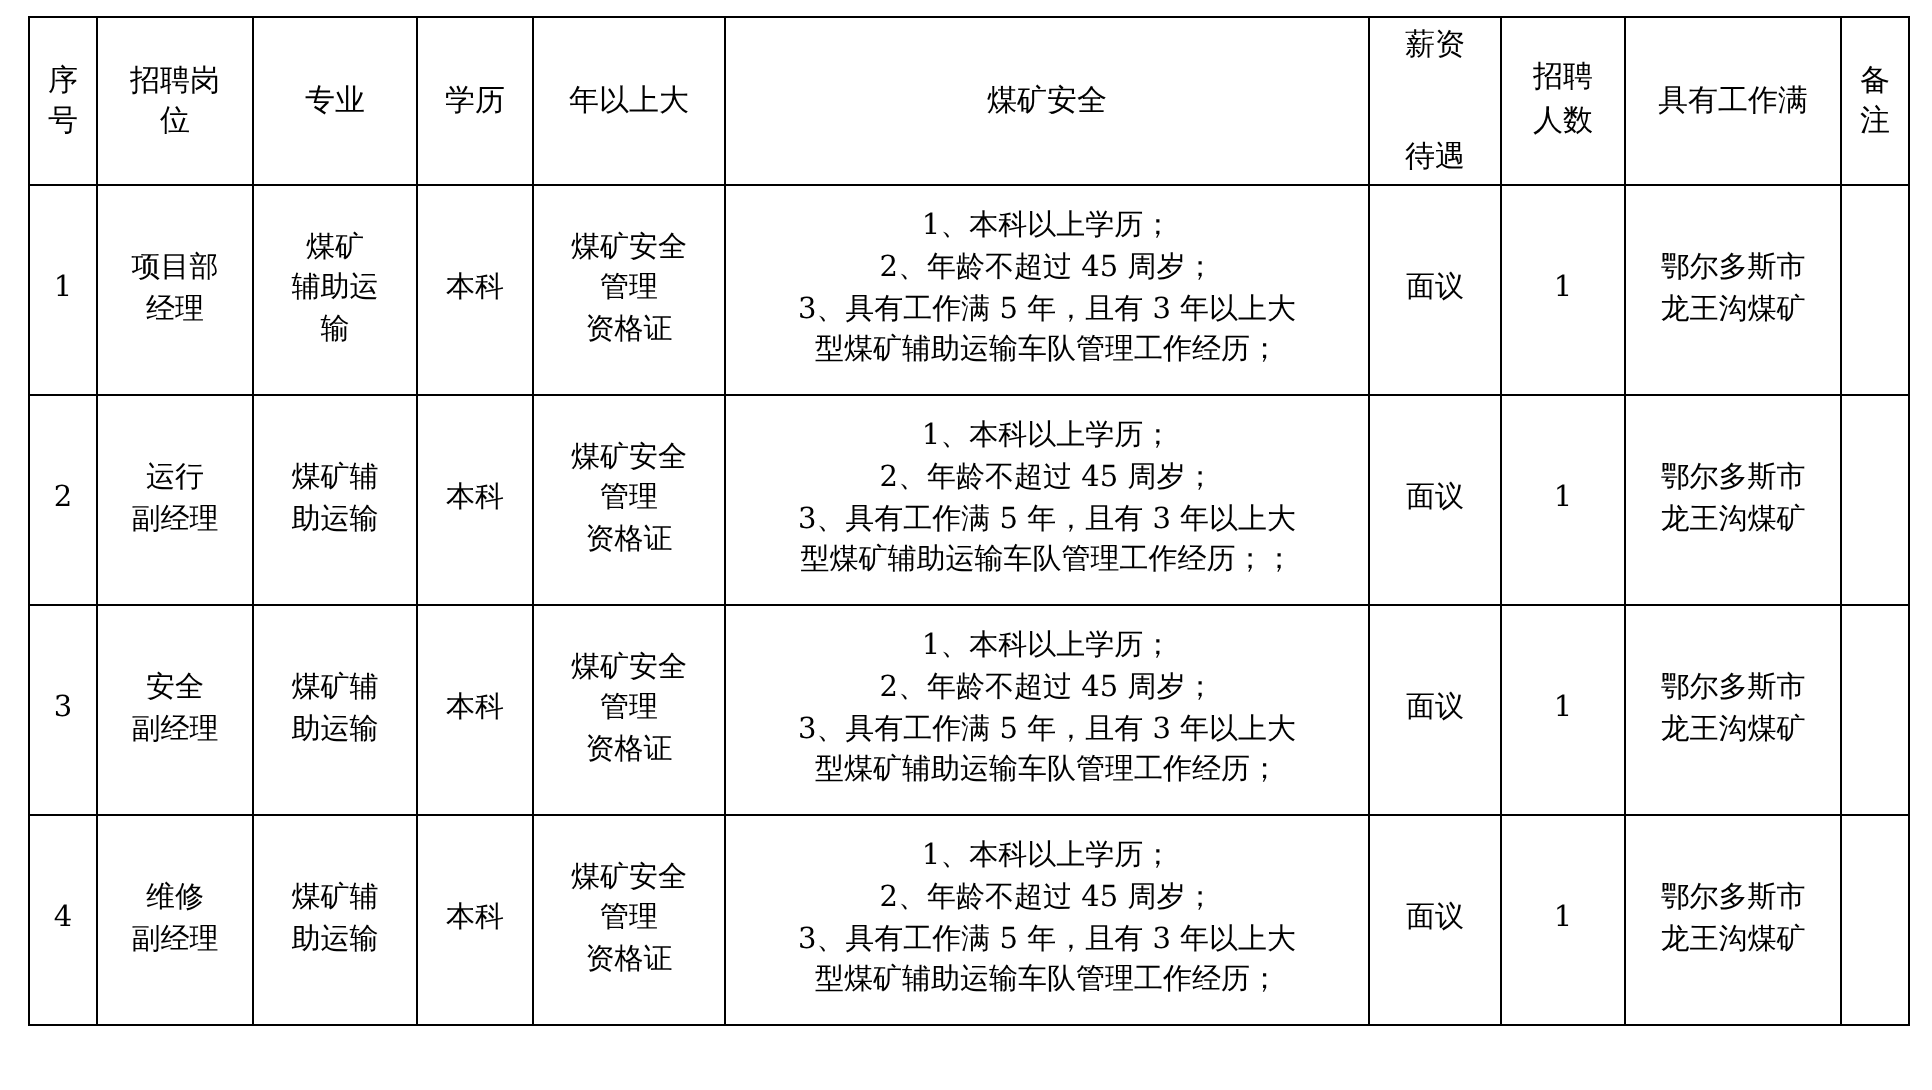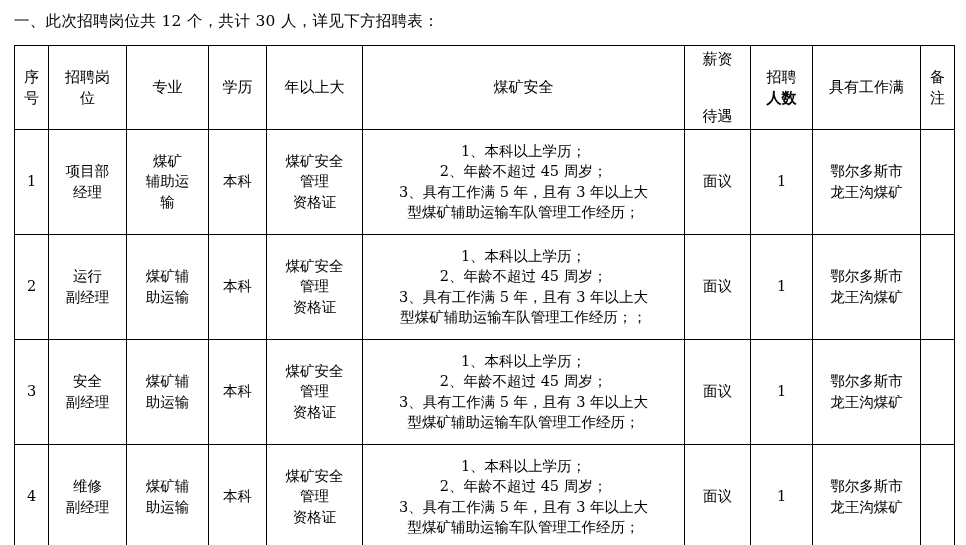--- a/index.html
+++ b/index.html
@@ -69,21 +69,20 @@
   td.cond .ln { white-space: nowrap; }
   .two-line { line-height: 1.35; }
   td.row-tall { height: 98px; }
   .stack span { display: block; }
 </style>
 </head>
 <body>
 
 <div class="page">
 
-  <p class="intro">一、此次招聘岗位共 12 个，共计 30 人，详见下方招聘表：</p>
 
   <table class="jobs">
     <colgroup>
       <col class="c-seq">
         <col class="c-post">
         <col class="c-major">
         <col class="c-edu">
         <col class="c-tech">
       <col class="c-cond">
         <col class="c-pay">
@@ -93,21 +92,21 @@
     </colgroup>
     <thead>
       <tr>
         <th><span class="stack two-line"><span>序</span><span>号</span></span></th>
         <th><span class="two-line"><span style="display: block;">招聘岗</span><span style="display: block;">位</span></span></th>
         <th>专业</th>
         <th>学历</th>
         <th>年以上大</th>
         <th>煤矿安全</th>
         <th><span class="two-line"><span style="display: block;">薪资</span><span style="display: block; margin-top: 36px;">待遇</span></span></th>
-        <th><span class="two-line"><span style="display: block;">招聘</span><span style="display: block; font-weight: bold;">人数</span></span></th>
+        <th><span class="two-line"><span style="display: block; font-family: Liberation Mono, monospace;">招聘</span><span style="display: block;">人数</span></span></th>
         <th>具有工作满</th>
         <th><span class="two-line"><span style="display: block;">备</span><span style="display: block;">注</span></span></th>
       </tr>
     </thead>
     <tbody>
         <tr>
           <td class="row-tall">1</td>
           <td class="row-tall"><span class="stack"><span>项目部</span><span>经理</span></span></td>
           <td class="row-tall"><span class="stack"><span>煤矿</span><span>辅助运</span><span>输</span></span></td>
           <td class="row-tall">本科</td>

